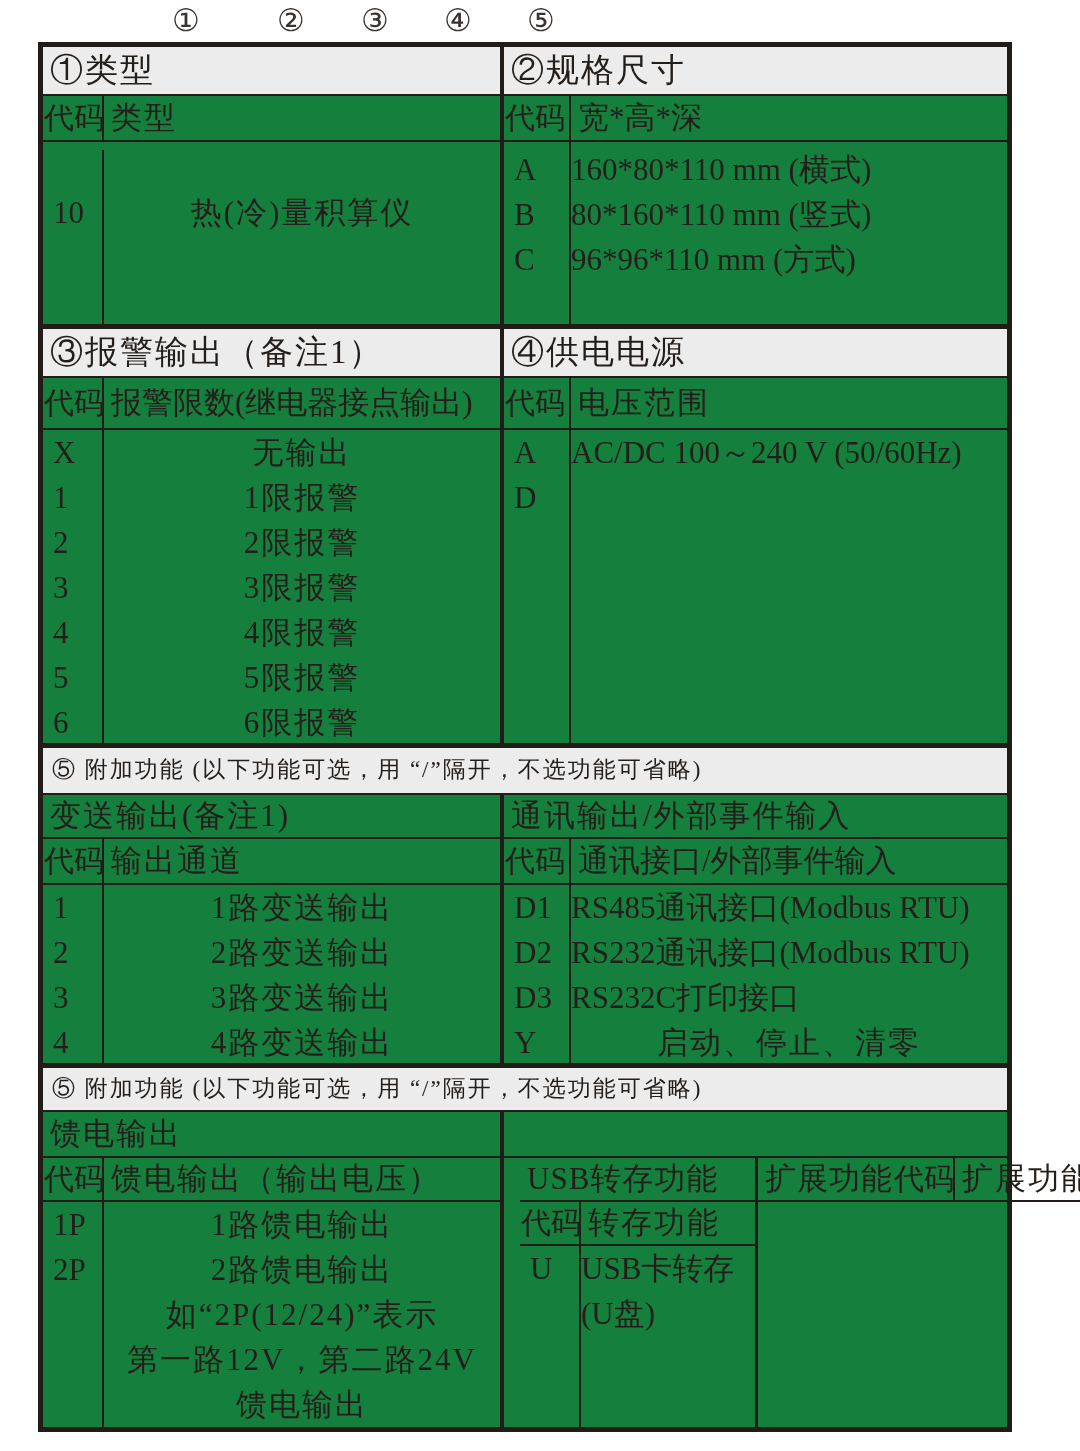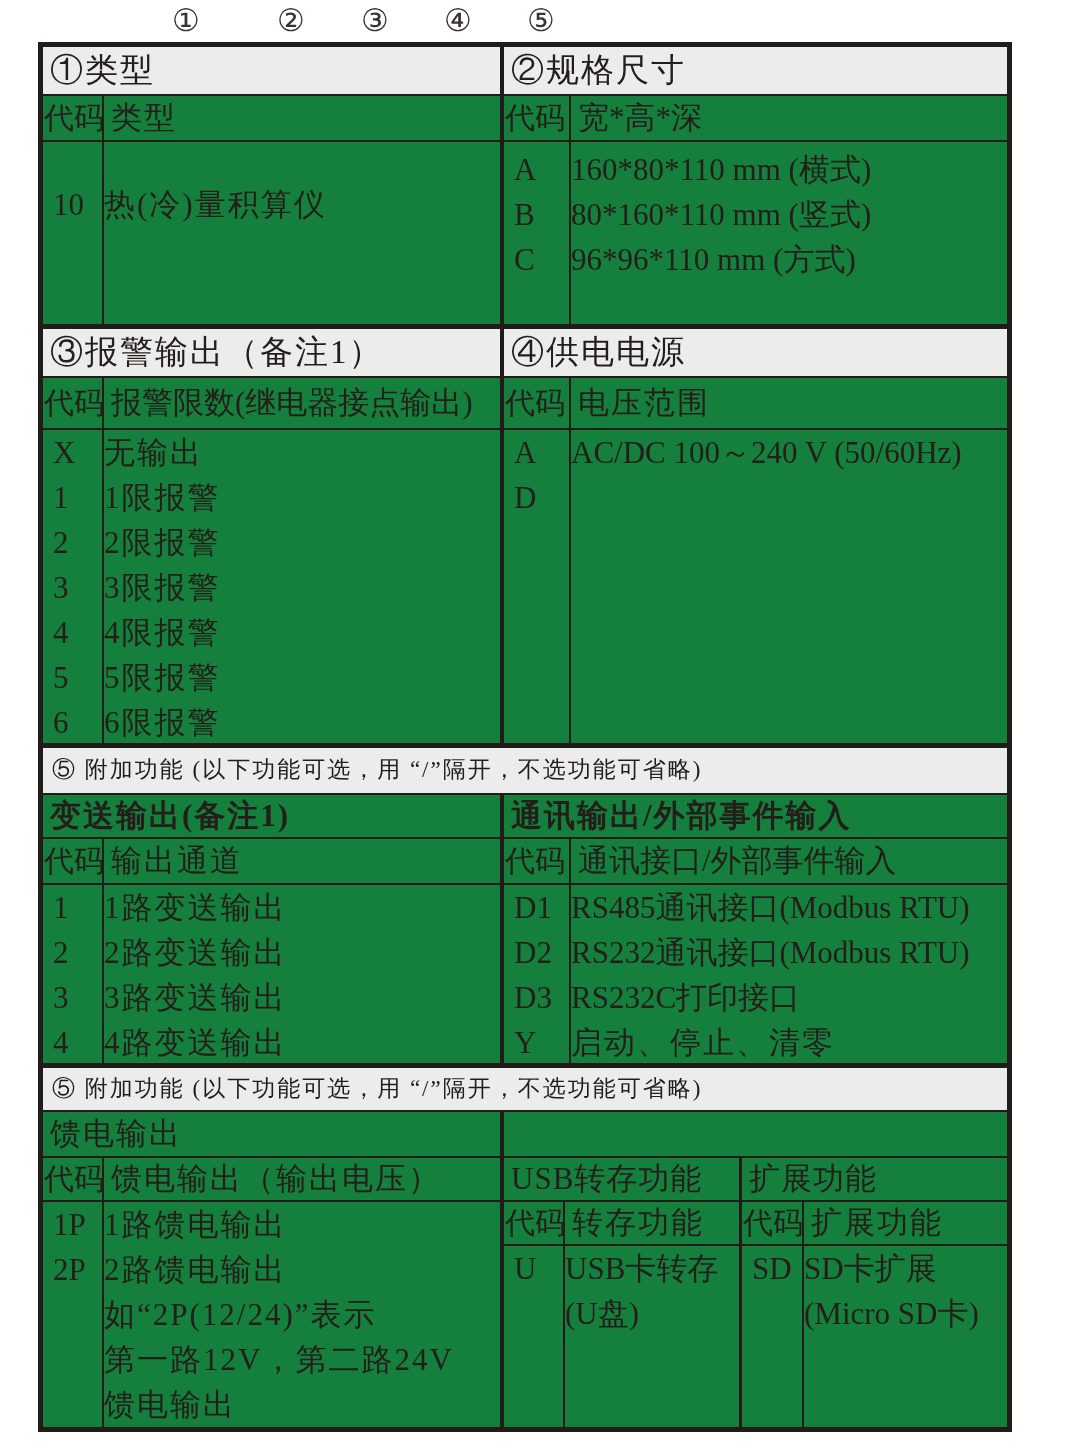--- a/index.html
+++ b/index.html
@@ -27,21 +27,21 @@
   }
   .row{display:flex;box-sizing:border-box;border-bottom:2px solid var(--bc);flex-shrink:0;}
   .thick{border-top:3px solid var(--bc);}
   .r1{height:49px;line-height:46px;}
   .r2{height:46px;line-height:44px;}
   .r3{height:184px;}
   .r4{height:52px;line-height:46px;}
   .r5{height:52px;line-height:49px;}
   .r6{height:315px;}
   .r7{height:50px;line-height:44px;}
-  .r8{height:44px;line-height:42px;font-weight:bold;}
+  .r8{height:44px;line-height:42px;}
   .r9{height:46px;line-height:44px;}
   .r10{height:180px;}
   .r11{height:47px;line-height:42px;}
   .r12{height:46px;line-height:44px;}
   .r13{height:269px;border-bottom:none;}
 
   .hl{width:461px;border-right:4px solid var(--bc);box-sizing:border-box;flex-shrink:0;}
   .hr{flex:1;min-width:0;}
   .split{display:flex;}
   .gray{background:var(--gray);}
@@ -52,31 +52,31 @@
 
   .cw{width:61px;border-right:2px solid var(--bc);box-sizing:border-box;flex-shrink:0;}
   .cwr{width:67px;border-right:2px solid var(--bc);box-sizing:border-box;flex-shrink:0;}
   .code-h{font-size:30px;letter-spacing:0;padding-left:1px;white-space:nowrap;overflow:hidden;}
   .dc{flex:1;min-width:0;padding-left:7px;font-size:31px;letter-spacing:2px;white-space:nowrap;overflow:hidden;}
   .t0{letter-spacing:0;}
 
   .lines{display:flex;flex-direction:column;padding-left:0;}
   .ln{height:45px;line-height:45px;font-size:31px;flex-shrink:0;white-space:nowrap;overflow:hidden;}
   .codeval{padding-left:10px;letter-spacing:0;}
-  .descln{letter-spacing:2px;}
+  .descln{letter-spacing:2px;text-align:center;}
   .pt5{padding-top:5px;}
-  .vtop48{padding-top:40px;}
+  .vtop48{padding-top:40px;margin-top:8px;}
 
   
   .bl{width:461px;border-right:4px solid var(--bc);box-sizing:border-box;display:flex;flex-direction:column;flex-shrink:0;}
   .bl-colhead{height:44px;border-bottom:2px solid var(--bc);display:flex;line-height:42px;flex-shrink:0;box-sizing:border-box;}
   .bl-body{flex:1;display:flex;min-height:0;}
-  .br{flex:1;display:flex;min-width:0;}
+  .br{flex:1;display:flex;min-width:0;margin-left:16px;}
   .part-usb{width:238px;border-right:3px solid var(--bc);box-sizing:border-box;display:flex;flex-direction:column;flex-shrink:0;}
-  .part-ext{flex:1;display:flex;flex-direction:column;min-width:0;}
+  .part-ext{flex:1;display:flex;flex-direction:row;min-width:0;}
   .part-head{height:44px;border-bottom:2px solid var(--bc);line-height:42px;padding-left:7px;font-size:31px;letter-spacing:1px;flex-shrink:0;box-sizing:border-box;white-space:nowrap;overflow:hidden;}
   .part-colhead{height:44px;border-bottom:2px solid var(--bc);display:flex;line-height:42px;flex-shrink:0;box-sizing:border-box;}
   .part-body{flex:1;display:flex;min-height:0;}
   .cwu{width:61px;border-right:2px solid var(--bc);box-sizing:border-box;flex-shrink:0;}
   .cwe{width:62px;border-right:2px solid var(--bc);box-sizing:border-box;flex-shrink:0;}
 </style>
 </head>
 <body>
 
 <div class="screen">

